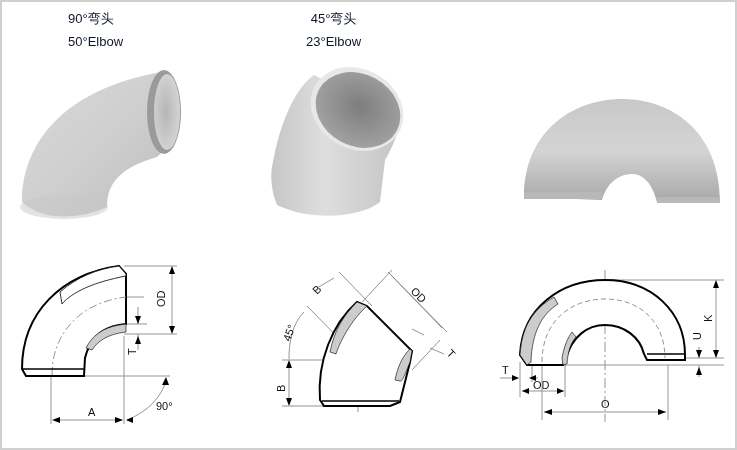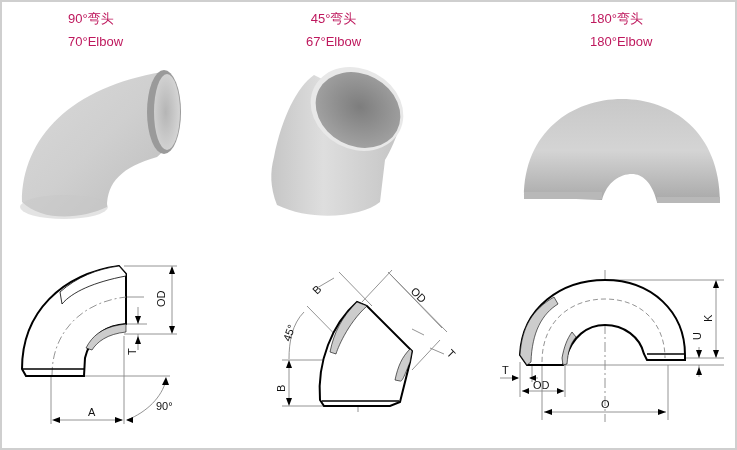--- a/index.html
+++ b/index.html
@@ -2,45 +2,41 @@
 <html><head>
 <meta charset="utf-8">
 <style>
   html, body { margin: 0; padding: 0; background: #fff; }
   body { width: 737px; height: 450px; overflow: hidden; }
   .frame {
     position: relative; width: 733px; height: 446px;
     border: 2px solid #cfcfcf; background: #fff;
     font-family: "Liberation Sans", "DejaVu Sans", sans-serif;
   }
-  .caption { position: absolute; color: #be185d; font-size: 13px; line-height: 23px; }
+  .caption { position: absolute; color: #0f172a; font-size: 13px; line-height: 23px; }
   .caption div { white-space: nowrap; }
   svg { position: absolute; overflow: visible; }
   .dim { stroke: #888; stroke-width: 0.9; fill: none; }
   .out { stroke: #000; stroke-width: 2; fill: #fff; }
   .thin { stroke: #000; stroke-width: 1.4; fill: none; }
   .cl { stroke: #888; stroke-width: 0.9; fill: none; stroke-dasharray: 8 3 2 3; }
   .lbl { font-family: "Liberation Sans", "DejaVu Sans", sans-serif; font-size: 11px; fill: #111; }
 </style>
 </head>
 <body>
 
 <div class="frame">
 
   <div class="caption" style="left:66px; top:5px;">
     <div>90°弯头</div>
-    <div>70°Elbow</div>
+    <div>50°Elbow</div>
   </div>
   <div class="caption" style="left:304px; top:5px;text-align:center;">
     <div>45°弯头</div>
-    <div>67°Elbow</div>
-  </div>
-  <div class="caption" style="left:588px; top:5px;">
-    <div>180°弯头</div>
-    <div>180°Elbow</div>
+    <div>23°Elbow</div>
   </div>
 
   <svg style="left:0; top:55px;" width="250" height="190">
     <defs>
       <linearGradient id="g90" x1="0" y1="0" x2="1" y2="1">
         <stop offset="0" stop-color="#d9d9d9"></stop>
         <stop offset="0.5" stop-color="#cfcfcf"></stop>
         <stop offset="1" stop-color="#bcbcbc"></stop>
       </linearGradient>
       <radialGradient id="g90in" cx="0.45" cy="0.5" r="0.6">

